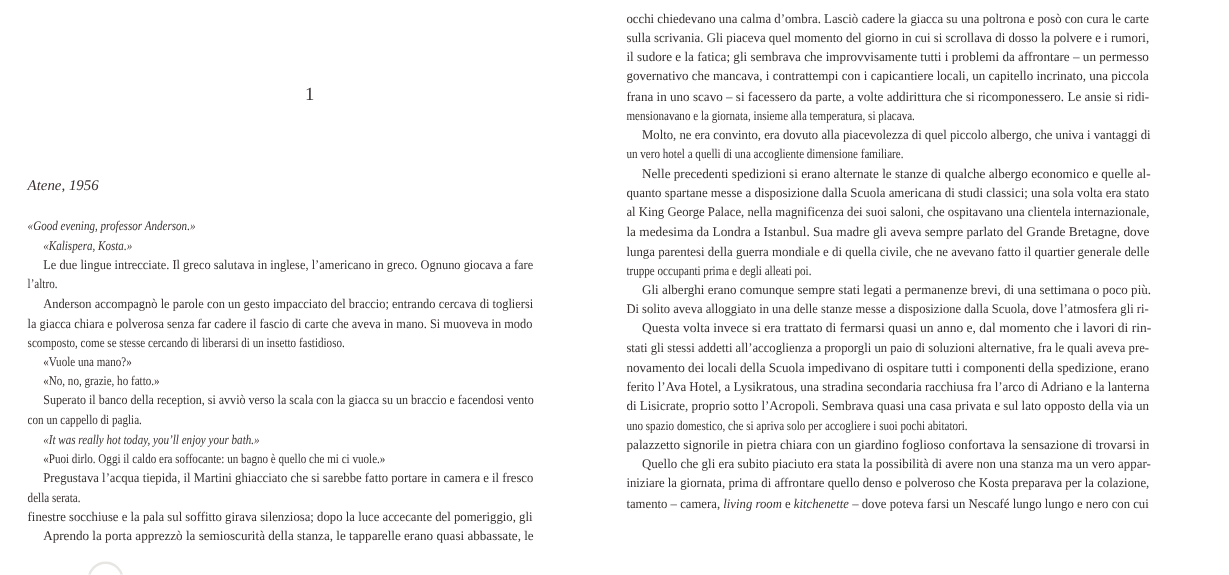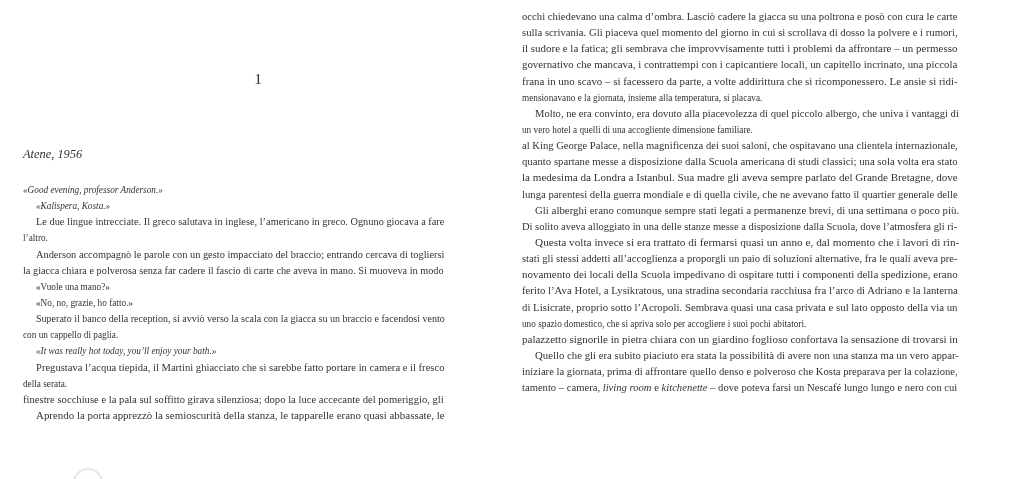--- a/index.html
+++ b/index.html
@@ -85,46 +85,50 @@
   <div class="page page-left">
     <div class="chapter-number">1</div>
     <div class="dateline">Atene, 1956</div>
     <div class="body-lines bl-left" id="left-lines">
         <div class="line"><span class="c"><span class="it">«Good evening, professor Anderson.»</span></span></div>
         <div class="line indent"><span class="c"><span class="it">«Kalispera, Kosta.»</span></span></div>
         <div class="line indent just"><span class="c" style="transform: scaleX(0.9403);"><span>Le due lingue intrecciate. Il greco salutava in inglese, l’americano in greco. Ognuno giocava a fare</span></span></div>
         <div class="line"><span class="c"><span>l’altro.</span></span></div>
         <div class="line indent just"><span class="c" style="transform: scaleX(0.9423);"><span>Anderson accompagnò le parole con un gesto impacciato del braccio; entrando cercava di togliersi</span></span></div>
         <div class="line just"><span class="c" style="transform: scaleX(0.9344);"><span>la giacca chiara e polverosa senza far cadere il fascio di carte che aveva in mano. Si muoveva in modo</span></span></div>
+        <div class="line"><span class="c"><span>scomposto, come se stesse cercando di liberarsi di un insetto fastidioso.</span></span></div>
         <div class="line indent"><span class="c"><span>«Vuole una mano?»</span></span></div>
         <div class="line indent"><span class="c"><span>«No, no, grazie, ho fatto.»</span></span></div>
         <div class="line indent just"><span class="c" style="transform: scaleX(0.9122);"><span>Superato il banco della reception, si avviò verso la scala con la giacca su un braccio e facendosi vento</span></span></div>
         <div class="line"><span class="c"><span>con un cappello di paglia.</span></span></div>
         <div class="line indent"><span class="c"><span class="it">«It was really hot today, you’ll enjoy your bath.»</span></span></div>
+        <div class="line indent"><span class="c"><span>«Puoi dirlo. Oggi il caldo era soffocante: un bagno è quello che mi ci vuole.»</span></span></div>
         <div class="line indent just"><span class="c" style="transform: scaleX(0.9621);"><span>Pregustava l’acqua tiepida, il Martini ghiacciato che si sarebbe fatto portare in camera e il fresco</span></span></div>
         <div class="line"><span class="c"><span>della serata.</span></span></div>
         <div class="line just"><span class="c" style="transform: scaleX(0.9651);"><span>finestre socchiuse e la pala sul soffitto girava silenziosa; dopo la luce accecante del pomeriggio, gli</span></span></div>
         <div class="line indent just"><span class="c" style="transform: scaleX(0.9935);"><span>Aprendo la porta apprezzò la semioscurità della stanza, le tapparelle erano quasi abbassate, le</span></span></div>
       </div>
   </div>
 
   <div class="page page-right">
     <div class="body-lines bl-right" id="right-lines">
         <div class="line just"><span class="c" style="transform: scaleX(0.9701);"><span>occhi chiedevano una calma d’ombra. Lasciò cadere la giacca su una poltrona e posò con cura le carte</span></span></div>
         <div class="line just"><span class="c" style="transform: scaleX(0.974);"><span>sulla scrivania. Gli piaceva quel momento del giorno in cui si scrollava di dosso la polvere e i rumori,</span></span></div>
         <div class="line just"><span class="c" style="transform: scaleX(0.9959);"><span>il sudore e la fatica; gli sembrava che improvvisamente tutti i problemi da affrontare – un permesso</span></span></div>
         <div class="line just"><span class="c" style="transform: scaleX(0.9858);"><span>governativo che mancava, i contrattempi con i capicantiere locali, un capitello incrinato, una piccola</span></span></div>
         <div class="line just"><span class="c" style="transform: scaleX(0.9919);"><span>frana in uno scavo – si facessero da parte, a volte addirittura che si ricomponessero. Le ansie si ridi-</span></span></div>
         <div class="line"><span class="c"><span>mensionavano e la giornata, insieme alla temperatura, si placava.</span></span></div>
         <div class="line indent just"><span class="c" style="transform: scaleX(0.9634);"><span>Molto, ne era convinto, era dovuto alla piacevolezza di quel piccolo albergo, che univa i vantaggi di</span></span></div>
         <div class="line"><span class="c"><span>un vero hotel a quelli di una accogliente dimensione familiare.</span></span></div>
+        <div class="line indent just"><span class="c" style="transform: scaleX(0.9958);"><span>Nelle precedenti spedizioni si erano alternate le stanze di qualche albergo economico e quelle al-</span></span></div>
+        <div class="line just"><span class="c" style="transform: scaleX(0.976);"><span>quanto spartane messe a disposizione dalla Scuola americana di studi classici; una sola volta era stato</span></span></div>
         <div class="line just"><span class="c" style="transform: scaleX(0.9644);"><span>al King George Palace, nella magnificenza dei suoi saloni, che ospitavano una clientela internazionale,</span></span></div>
-        <div class="line just"><span class="c" style="transform: scaleX(0.976);"><span>quanto spartane messe a disposizione dalla Scuola americana di studi classici; una sola volta era stato</span></span></div>
         <div class="line just"><span class="c" style="transform: scaleX(1.0083);"><span>la medesima da Londra a Istanbul. Sua madre gli aveva sempre parlato del Grande Bretagne, dove</span></span></div>
         <div class="line just"><span class="c" style="transform: scaleX(0.974);"><span>lunga parentesi della guerra mondiale e di quella civile, che ne avevano fatto il quartier generale delle</span></span></div>
+        <div class="line"><span class="c"><span>truppe occupanti prima e degli alleati poi.</span></span></div>
         <div class="line indent just"><span class="c" style="transform: scaleX(0.9875);"><span>Gli alberghi erano comunque sempre stati legati a permanenze brevi, di una settimana o poco più.</span></span></div>
         <div class="line just"><span class="c" style="transform: scaleX(0.953);"><span>Di solito aveva alloggiato in una delle stanze messe a disposizione dalla Scuola, dove l’atmosfera gli ri-</span></span></div>
         <div class="line indent just"><span class="c" style="transform: scaleX(1.0238);"><span>Questa volta invece si era trattato di fermarsi quasi un anno e, dal momento che i lavori di rin-</span></span></div>
         <div class="line just"><span class="c" style="transform: scaleX(0.9606);"><span>stati gli stessi addetti all’accoglienza a proporgli un paio di soluzioni alternative, fra le quali aveva pre-</span></span></div>
         <div class="line just"><span class="c" style="transform: scaleX(0.9959);"><span>novamento dei locali della Scuola impedivano di ospitare tutti i componenti della spedizione, erano</span></span></div>
         <div class="line just"><span class="c" style="transform: scaleX(0.9799);"><span>ferito l’Ava Hotel, a Lysikratous, una stradina secondaria racchiusa fra l’arco di Adriano e la lanterna</span></span></div>
         <div class="line just"><span class="c" style="transform: scaleX(0.9819);"><span>di Lisicrate, proprio sotto l’Acropoli. Sembrava quasi una casa privata e sul lato opposto della via un</span></span></div>
         <div class="line"><span class="c"><span>uno spazio domestico, che si apriva solo per accogliere i suoi pochi abitatori.</span></span></div>
         <div class="line just"><span class="c" style="transform: scaleX(1.0021);"><span>palazzetto signorile in pietra chiara con un giardino foglioso confortava la sensazione di trovarsi in</span></span></div>
         <div class="line indent just"><span class="c" style="transform: scaleX(0.9793);"><span>Quello che gli era subito piaciuto era stata la possibilità di avere non una stanza ma un vero appar-</span></span></div>

